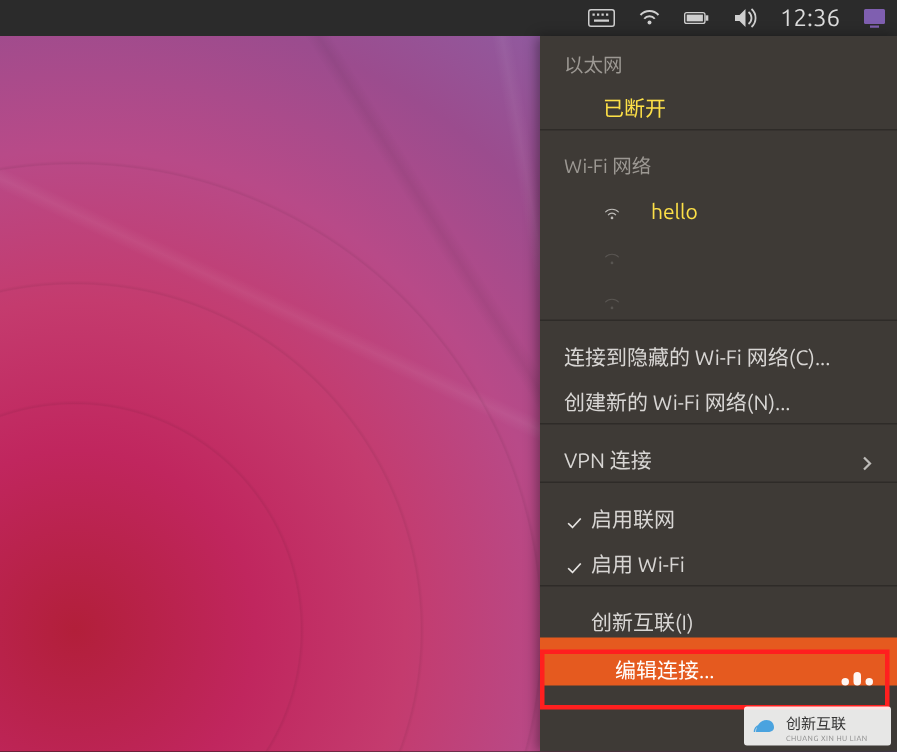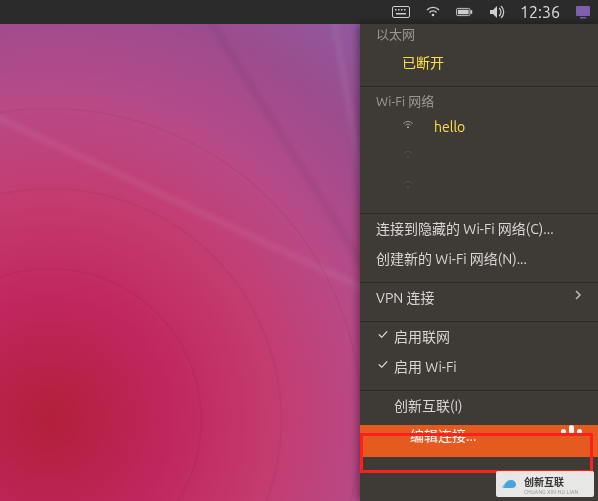--- a/index.html
+++ b/index.html
@@ -7,21 +7,21 @@
 .desktop::before{content:"";position:absolute;inset:0;background:
  radial-gradient(circle at 50px 420px,transparent 0,transparent 150px,rgba(0,0,0,.06) 151px,transparent 153px),
  radial-gradient(circle at 50px 420px,transparent 0,transparent 230px,rgba(0,0,0,.06) 231px,transparent 233px),
  radial-gradient(circle at 50px 420px,transparent 0,transparent 310px,rgba(0,0,0,.06) 311px,transparent 313px),
  linear-gradient(25deg,transparent 48%,rgba(255,255,255,.06) 49%,transparent 50%),
  linear-gradient(58deg,transparent 55%,rgba(0,0,0,.06) 56%,transparent 57%),
  linear-gradient(80deg,transparent 60%,rgba(255,255,255,.05) 61%,transparent 62%)}
 .topbar{position:absolute;top:0;left:0;right:0;height:24px;background:#2b2b2b;color:#dcdcdc;display:flex;align-items:center;justify-content:flex-end;padding:0 6px;gap:14px;font-size:16px}
 .ic{display:flex;align-items:center;justify-content:center;width:18px;height:18px}
 .panel{position:absolute;top:24px;right:0;width:238px;bottom:0;background:#3e3a36;color:#d8d6d4;font-size:14px;box-shadow:-2px 0 8px rgba(0,0,0,.4)}
-.item{display:flex;align-items:flex-start;height:30px;padding:0 16px;white-space:nowrap}
+.item{display:flex;align-items:flex-end;height:30px;padding:0 16px;white-space:nowrap}
 .header{color:#9c9893;font-size:13px;height:28px}
 .sub{padding-left:42px;color:#fde047}
 .sep{height:1px;background:#2e2b28;margin:4px 0}
 .chk{width:14px;display:inline-block;text-align:center;margin-right:4px;color:#e8e6e4}
 .rowchev{margin-left:auto;color:#bdbbb8}
 .hl{position:absolute;left:360px;top:433px;width:233px;height:40px;border:3px solid #ff1f1f;box-sizing:border-box;pointer-events:none}
 .hlrow{background:#e55a1f;color:#fff}
 .hlrow .dots{margin-left:auto;display:flex;gap:3px;align-items:flex-end}
 .hlrow .dots span{width:5px;height:5px;border-radius:50%;background:#fff;opacity:.95}
 .hlrow .dots span:nth-child(2){height:9px;border-radius:3px}
@@ -145,16 +145,16 @@
 </div>
 
 <div class="hl" data-interactable="false"></div>
 
 <div class="watermark" data-interactable="false">
   <svg width="20" height="20" viewBox="0 0 20 20" data-interactable="false">
       <path d="M4 14c0-4 3-8 7-8 3 0 5 2 5 5 0 2-2 3-4 3H4z" fill="#4aa3df"></path>
       <path d="M3 14c0-2 1-4 3-4" fill="none" stroke="#4aa3df"></path>
     </svg>
   <div>
-    <div style="font-size:10px;color:#333;font-weight:bold" data-interactable="false">创新互联</div>
+    <div style="font-size:10px;color:#333;font-weight:normal" data-interactable="false">创新互联</div>
     <div style="font-size:5px;letter-spacing:.3px;color:#888" data-interactable="false">CHUANG XIN HU LIAN</div>
   </div>
 </div>
 
 </body></html>

